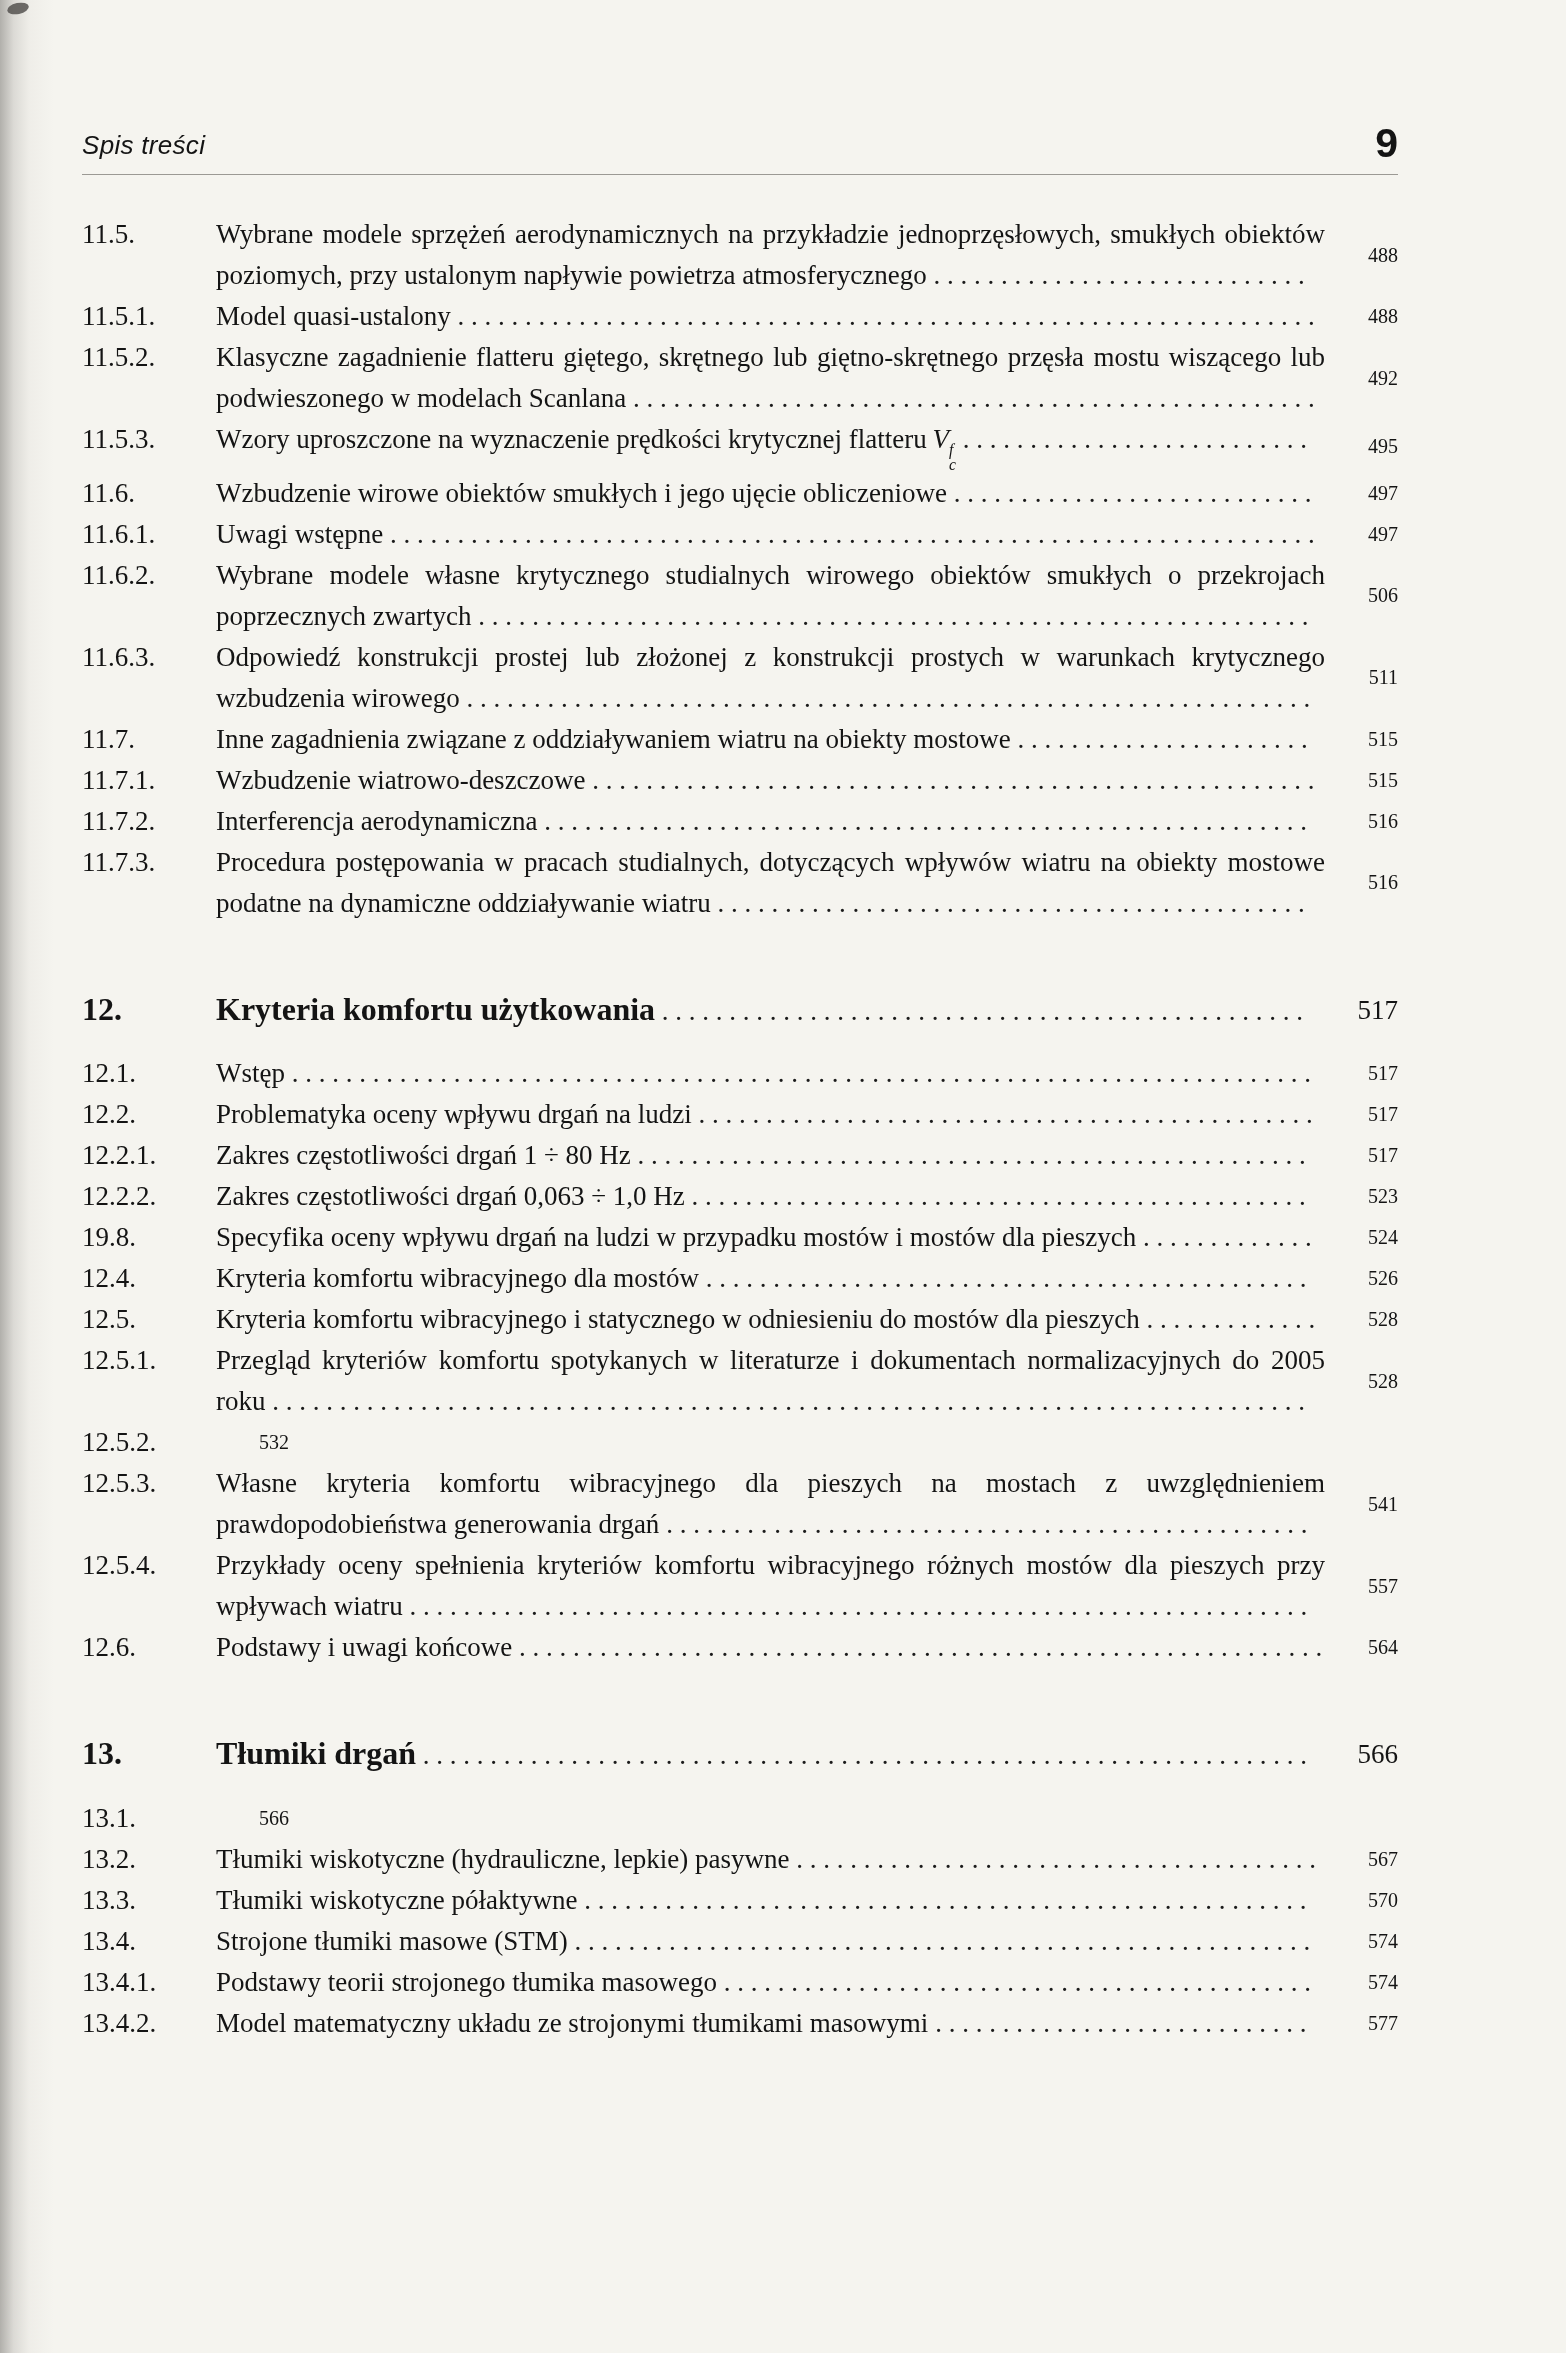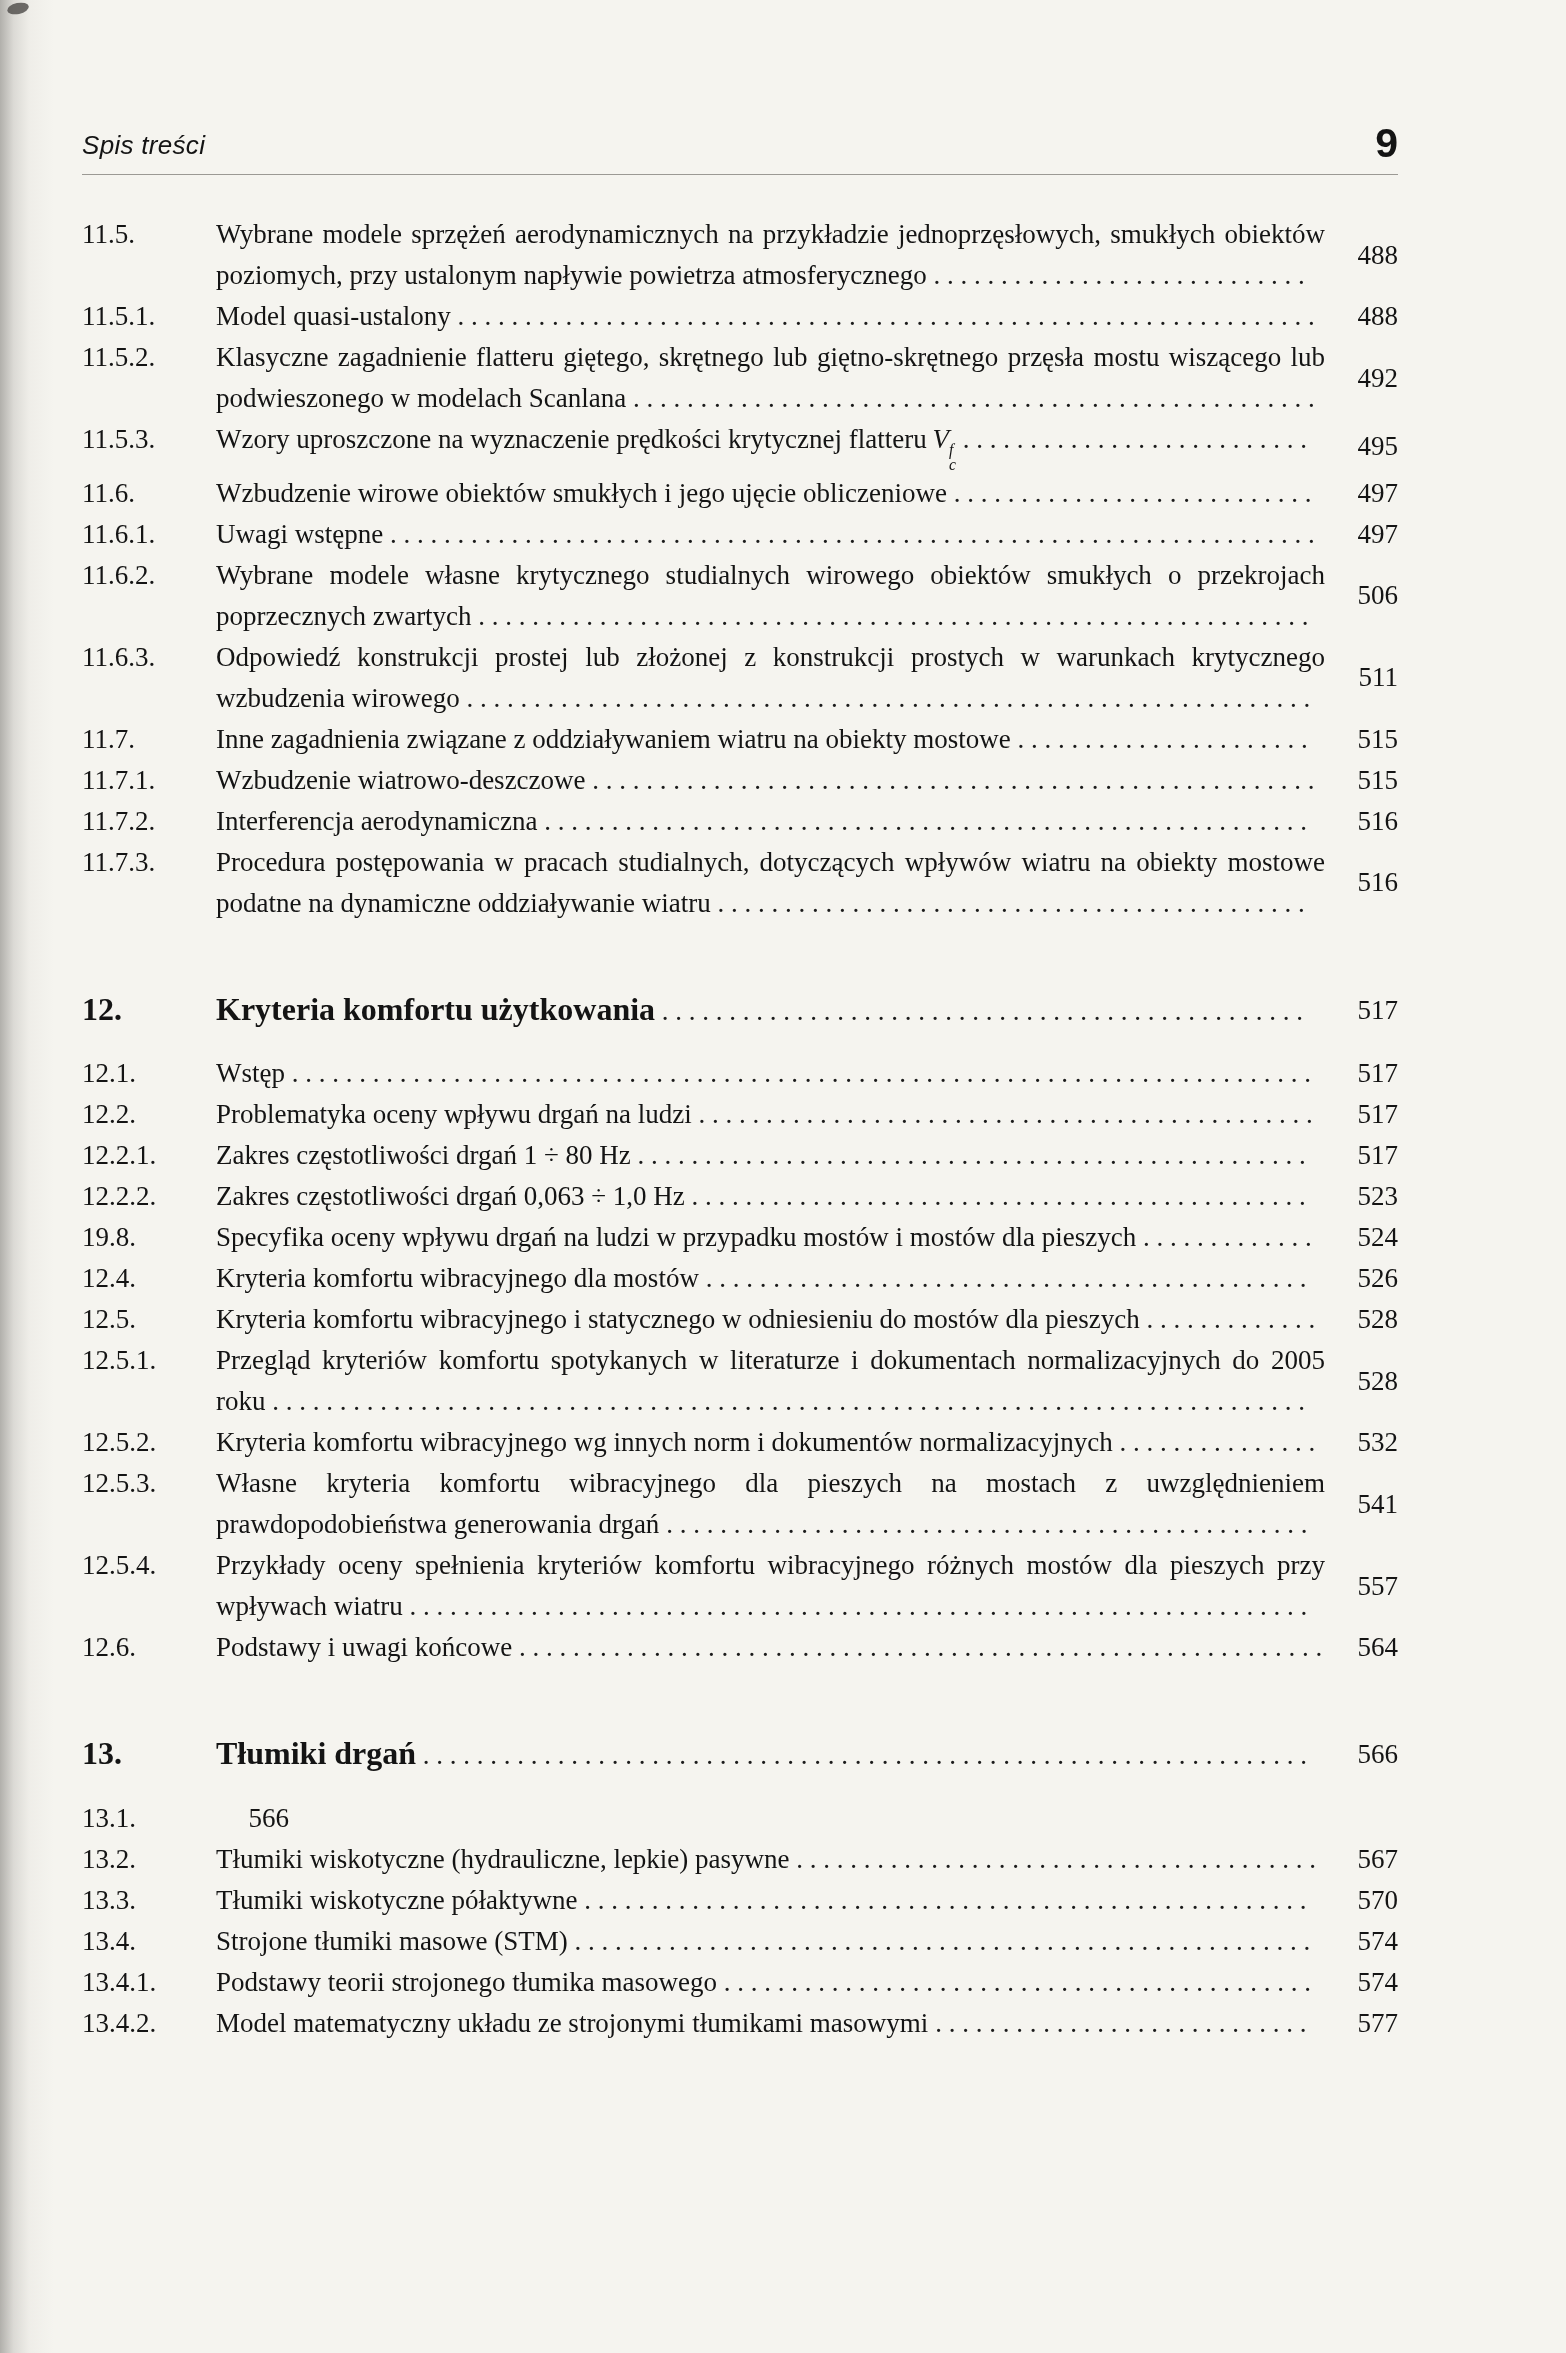--- a/index.html
+++ b/index.html
@@ -57,21 +57,21 @@
     flex: 1 1 auto;
     min-width: 0;
     text-align: justify;
     hyphens: none;
   }
   .toc-page {
     flex: 0 0 73px;
     text-align: right;
     padding-left: 5.1px;
     font-weight: 400;
-    font-size: 27px;
+    font-size: 20px;
     line-height: 41px;
   }
   .leader { color: #1a1a1a; }
 
   .toc-heading {
     font-weight: 700;
     font-size: 32px;
     line-height: 44px;
     margin: 63px 0 20.4px;
   }
@@ -211,21 +211,20 @@
       <div class="toc-body"><span>Kryteria komfortu wibracyjnego i statycznego w odniesieniu do mostów dla pieszych</span><span class="leader"> . . . . . . . . . . . . .</span></div>
       <span class="toc-page">528</span>
     </div>
     <div class="toc-row">
       <span class="toc-num">12.5.1.</span>
       <div class="toc-body"><span>Przegląd kryteriów komfortu spotykanych w literaturze i dokumentach normalizacyjnych do 2005 roku</span><span class="leader"> . . . . . . . . . . . . . . . . . . . . . . . . . . . . . . . . . . . . . . . . . . . . . . . . . . . . . . . . . . . . . . . . . . . . . . . . . . . . .</span></div>
       <span class="toc-page">528</span>
     </div>
     <div class="toc-row">
       <span class="toc-num">12.5.2.</span>
-      <div class="toc-body"><span>Kryteria komfortu wibracyjnego wg innych norm i dokumentów normalizacyjnych</span><span class="leader"> . . . . . . . . . . . . . . .</span></div>
       <span class="toc-page">532</span>
     </div>
     <div class="toc-row">
       <span class="toc-num">12.5.3.</span>
       <div class="toc-body"><span>Własne kryteria komfortu wibracyjnego dla pieszych na mostach z uwzględnieniem prawdopodobieństwa generowania drgań</span><span class="leader"> . . . . . . . . . . . . . . . . . . . . . . . . . . . . . . . . . . . . . . . . . . . . . . . .</span></div>
       <span class="toc-page">541</span>
     </div>
     <div class="toc-row">
       <span class="toc-num">12.5.4.</span>
       <div class="toc-body"><span>Przykłady oceny spełnienia kryteriów komfortu wibracyjnego różnych mostów dla pieszych przy wpływach wiatru</span><span class="leader"> . . . . . . . . . . . . . . . . . . . . . . . . . . . . . . . . . . . . . . . . . . . . . . . . . . . . . . . . . . . . . . . . . . .</span></div>

